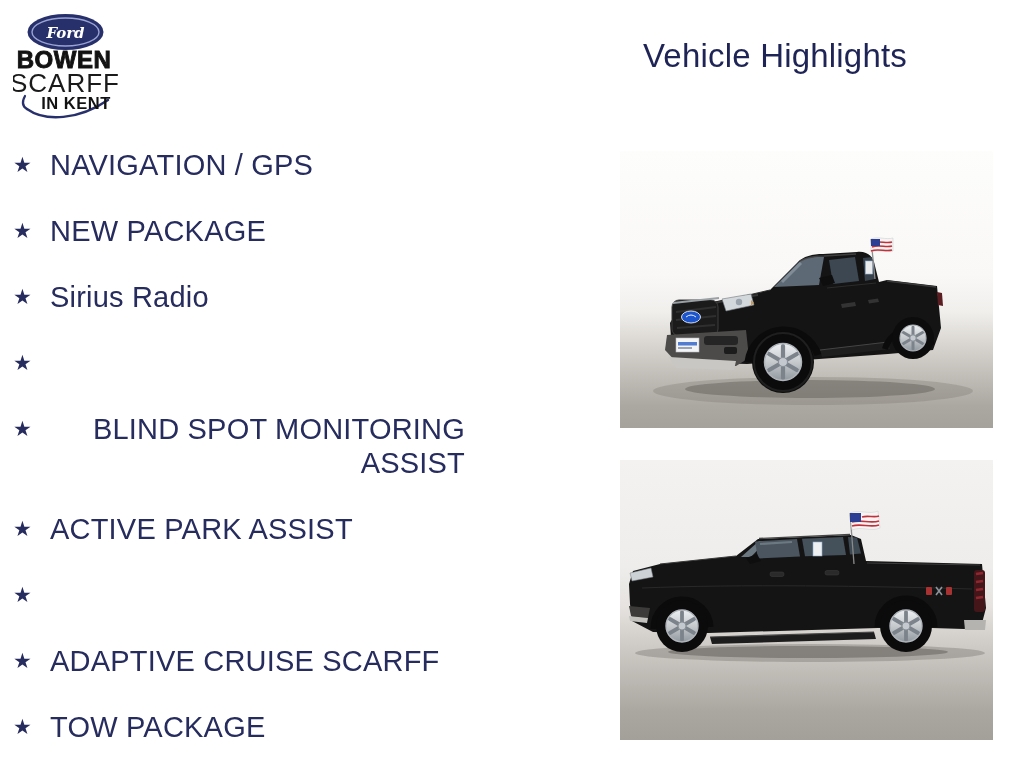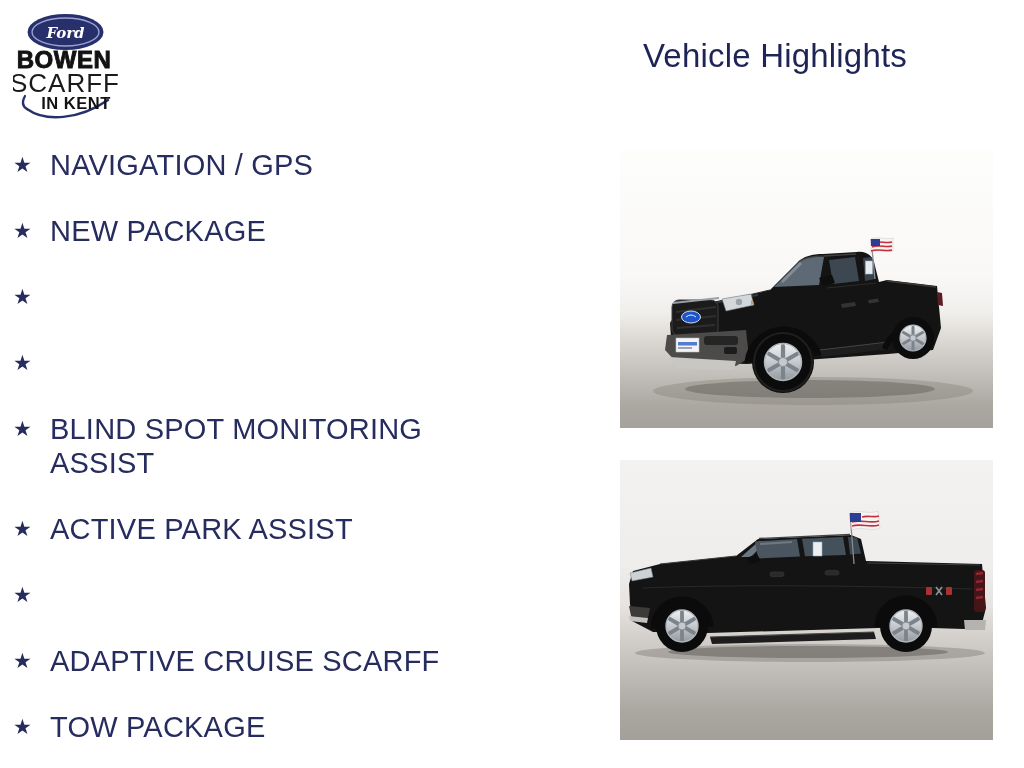--- a/index.html
+++ b/index.html
@@ -30,21 +30,21 @@
   }
   .features li{
     display:flex; align-items:flex-start; gap:13px;
     margin:0 0 32px 0; color:var(--navy);
     font-size:29px; line-height:34px; letter-spacing:.2px;
   }
   .features .star{
     flex:0 0 auto; width:24px; font-size:21px; line-height:34px; text-align:left;
     color:var(--navy);
   }
-  .features .ftext{max-width:415px;}
+  .features .ftext{max-width:415px;text-align:right;}
   
   .photo{position:absolute; left:620px; width:373px; overflow:hidden;}
   .photo svg{display:block; width:100%; height:100%;}
   #photo-front{top:151px; height:277px;
     background:linear-gradient(180deg,#fdfdfc 0%,#f9f8f7 45%,#f1efec 58%,#d8d5d0 70%,#aba7a1 92%,#a5a19b 100%);}
   #photo-side{top:460px; height:280px;
     background:linear-gradient(180deg,#f3f2f1 0%,#eeedeb 38%,#e6e3e0 52%,#cfccc7 66%,#aaa6a0 90%,#a39f99 100%);}
 </style>
 </head>
 <body>
@@ -72,20 +72,21 @@
     <li>
         <span class="star">★</span>
         <span class="ftext">NAVIGATION / GPS</span>
       </li>
     <li>
         <span class="star">★</span>
         <span class="ftext">NEW PACKAGE</span>
       </li>
     <li>
         <span class="star">★</span>
+        <span class="ftext">Sirius Radio</span>
       </li>
     <li>
         <span class="star">★</span>
       </li>
     <li>
         <span class="star">★</span>
         <span class="ftext">BLIND SPOT MONITORING ASSIST</span>
       </li>
     <li>
         <span class="star">★</span>

